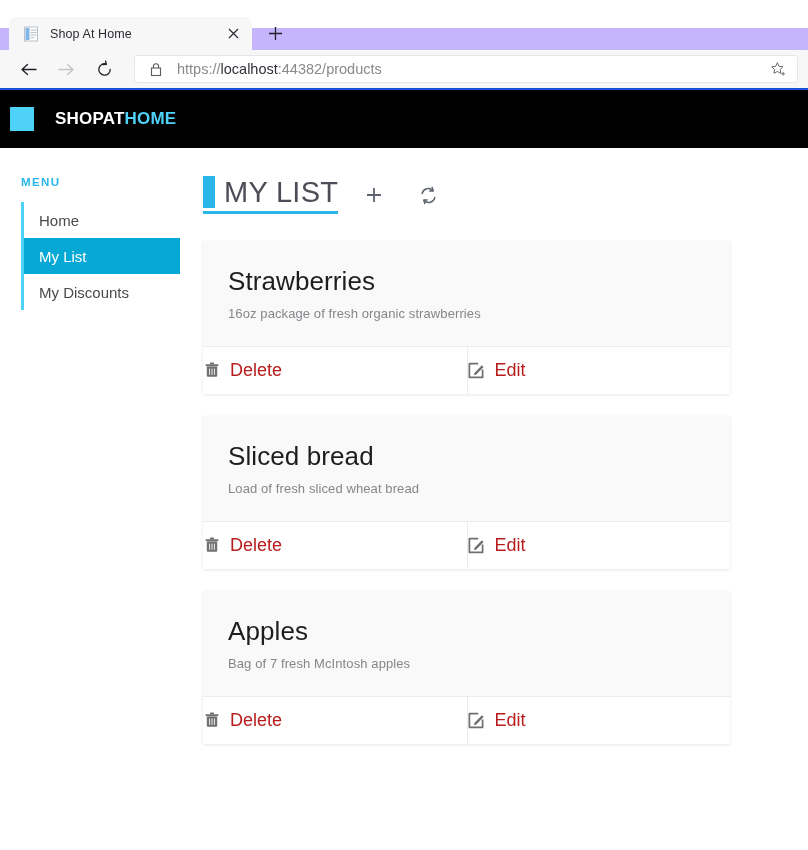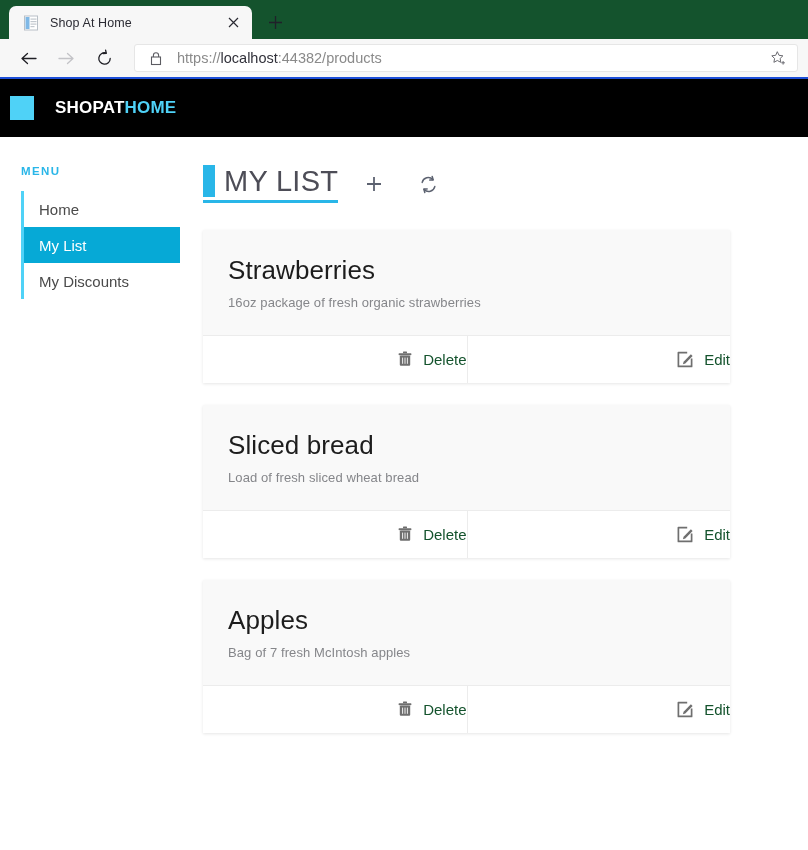--- a/index.html
+++ b/index.html
@@ -12,25 +12,26 @@
     font-family: "Liberation Sans", sans-serif;
   }
 
   
   .browser-chrome {
     width: 808px;
     background: #cccccc;
   }
 
   .tabstrip {
-    height: 39px;
+    height: 22px;
     display: flex;
     align-items: flex-end;
     padding-left: 9px;
-    background: #14532d;
+    background: #c4b5fd;
+    margin-top: 28px;
   }
 
   .tab {
     width: 243px;
     height: 33px;
     background: #f7f7f7;
     border-radius: 7px 7px 0 0;
     display: flex;
     align-items: center;
     padding: 0 9px 0 14px;
@@ -284,23 +285,23 @@
     display: flex;
     background: #ffffff;
     border-top: 1px solid #ececec;
   }
 
   .card-action {
     flex: 1 1 50%;
     height: 47px;
     display: flex;
     align-items: center;
-    justify-content: flex-end;
-    font-size: 15px;
-    color: #14532d;
+    justify-content: flex-start;
+    font-size: 18px;
+    color: #b91c1c;
   }
 
   .card-action + .card-action { border-left: 1px solid #ececec; }
 
   .action-icon {
     width: 17px;
     height: 17px;
     display: flex;
     align-items: center;
     justify-content: center;

